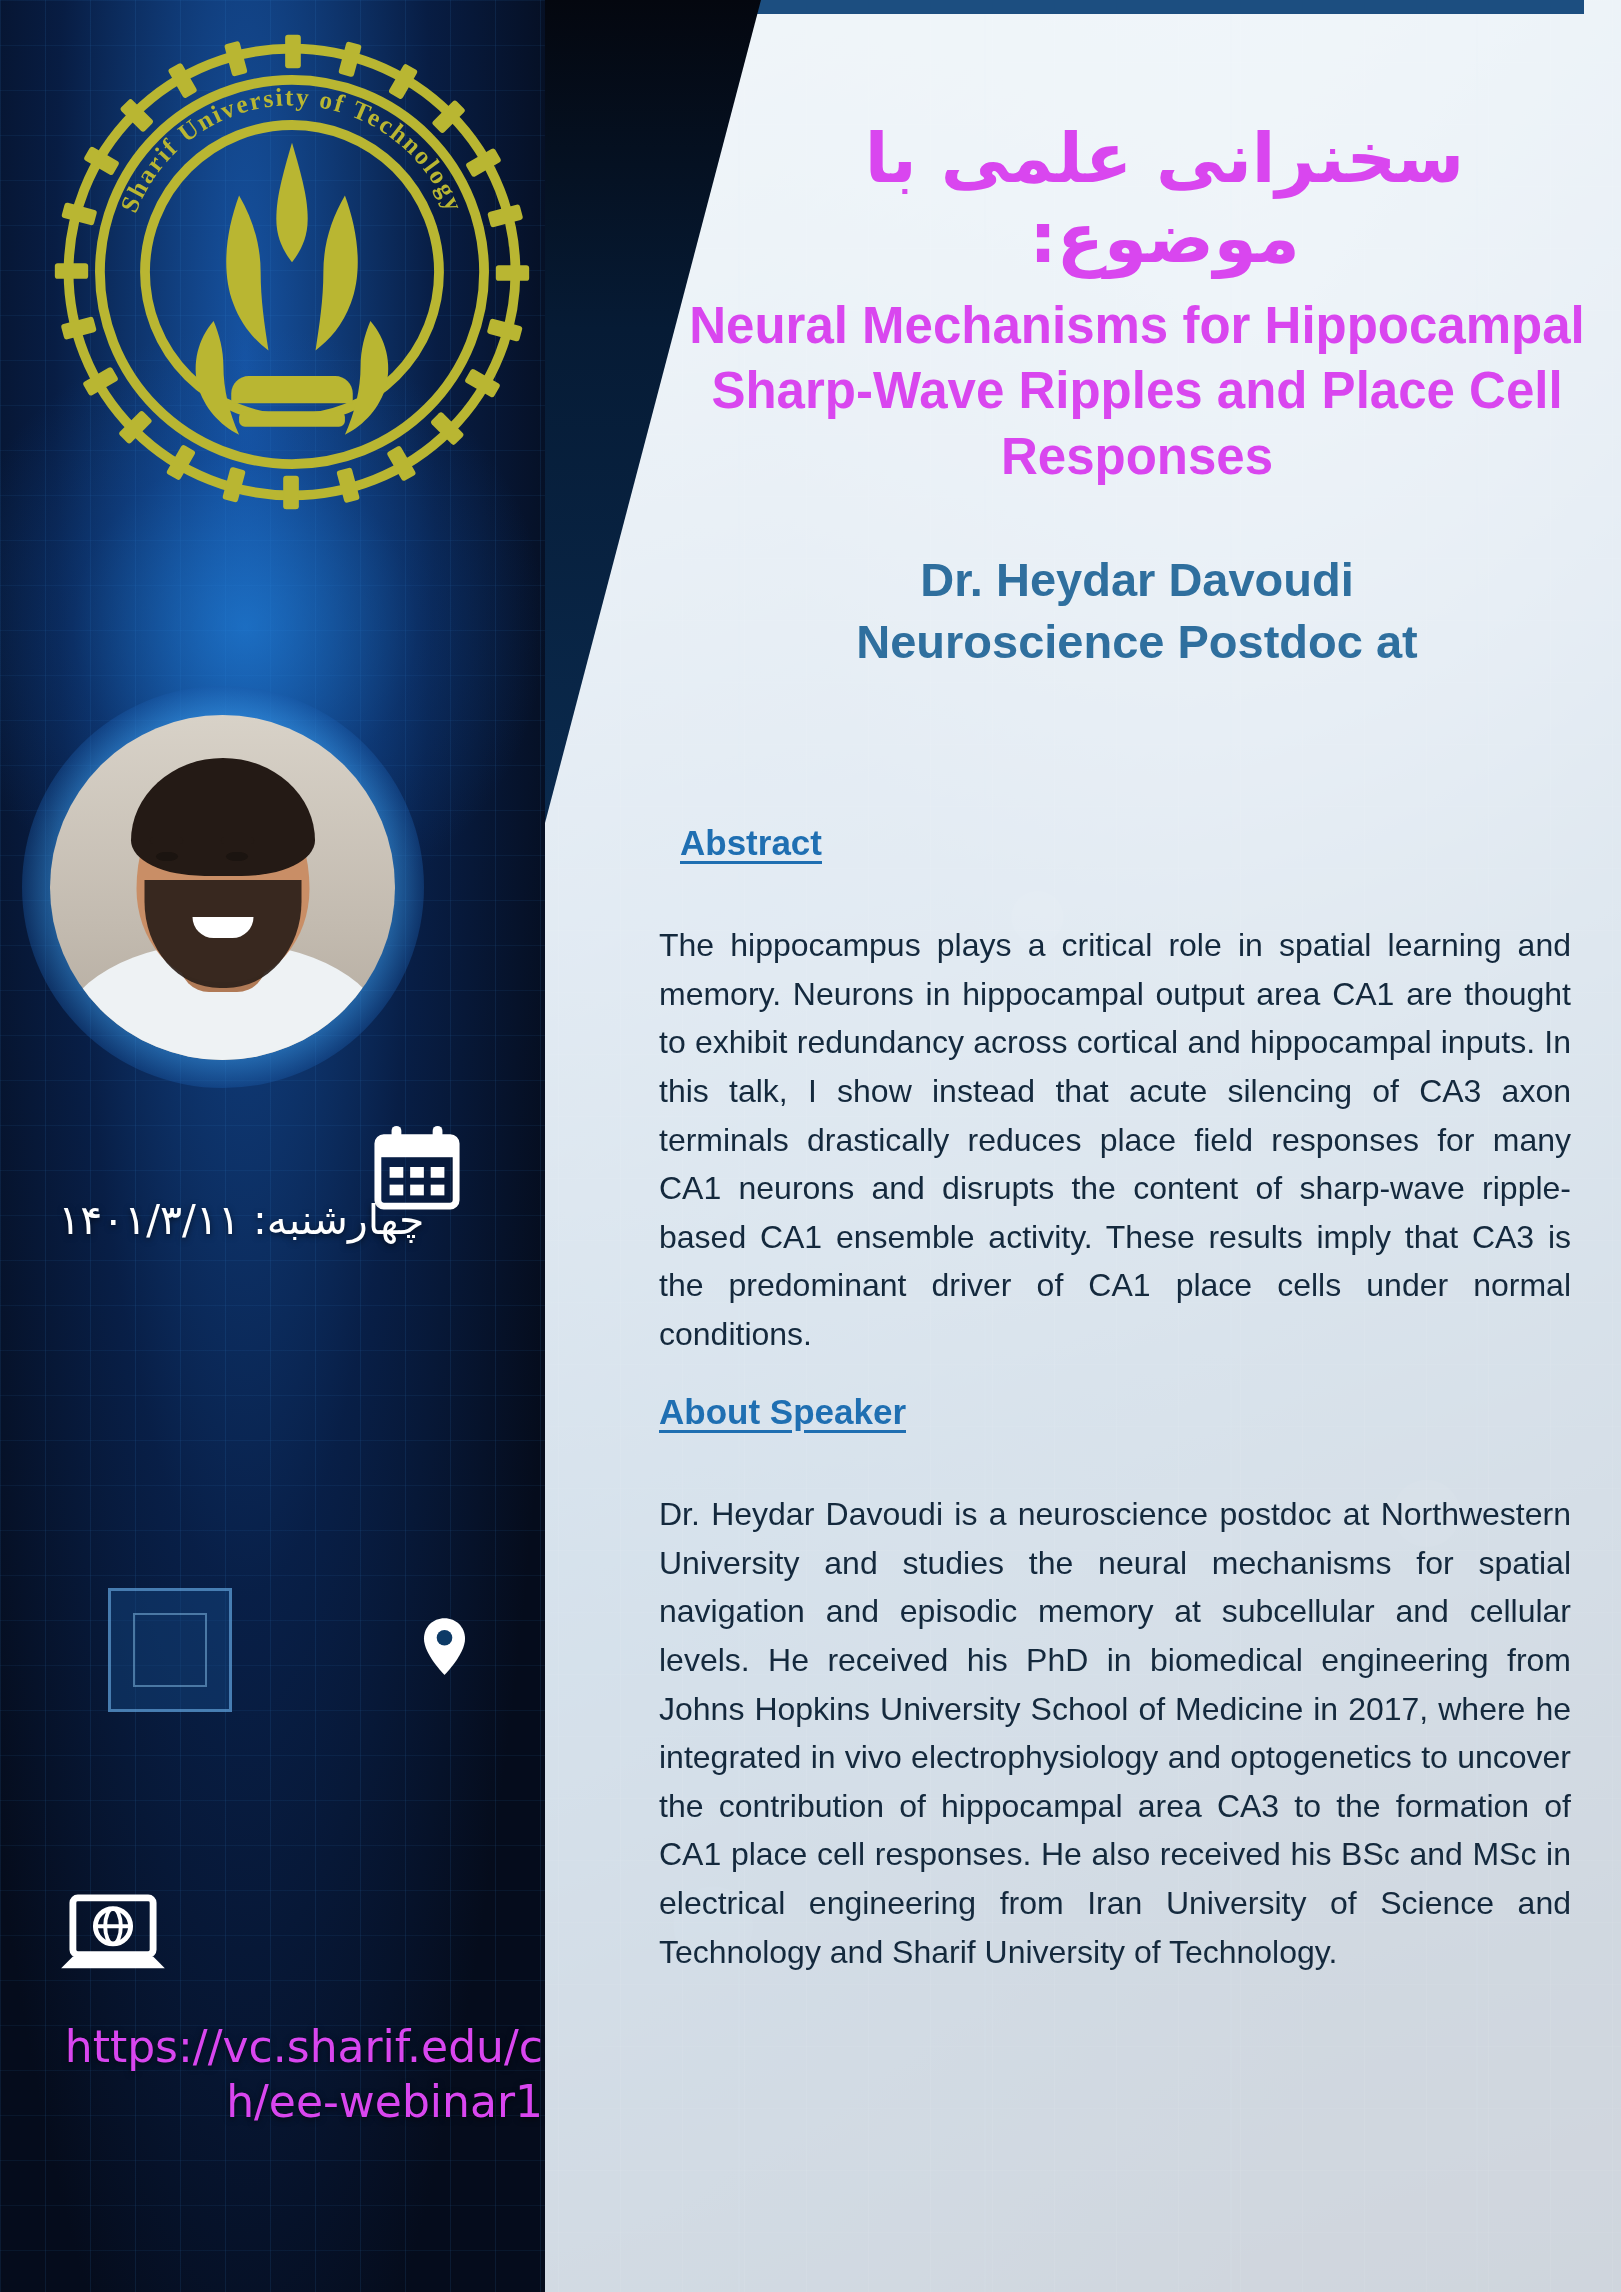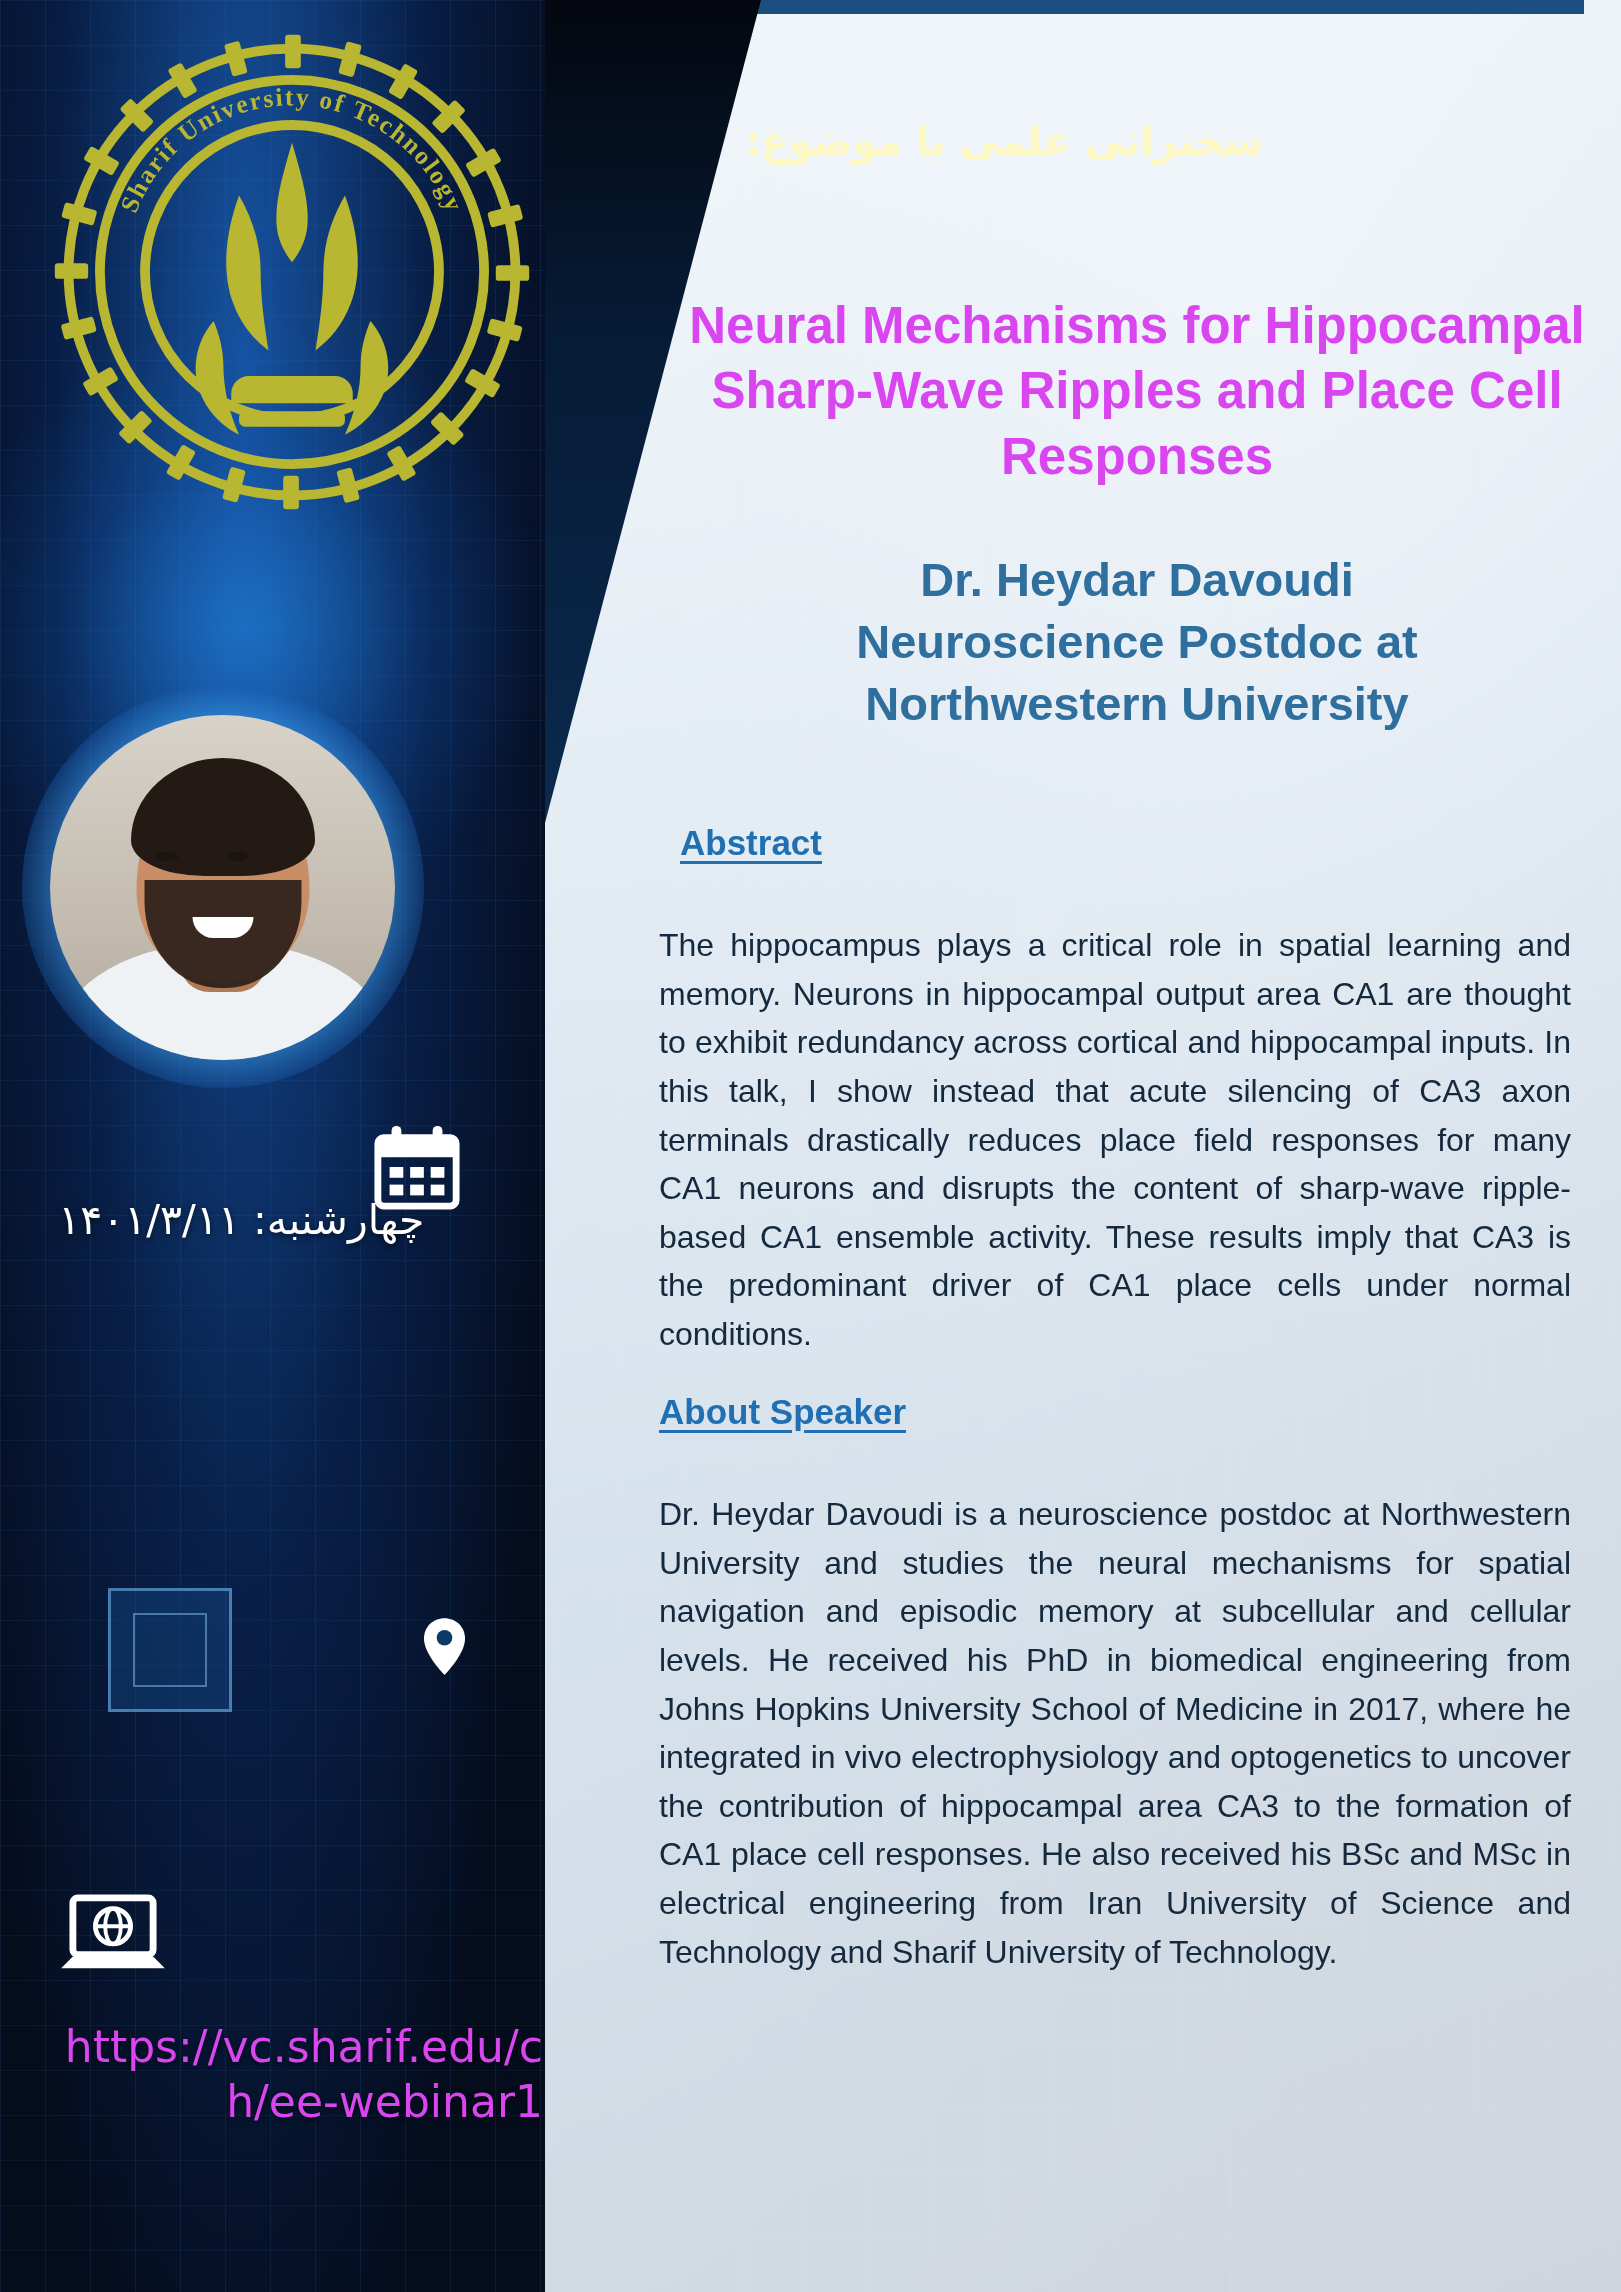--- a/index.html
+++ b/index.html
@@ -273,26 +273,26 @@
     word-break: break-all;
     text-align: right;
   }
 
   
   .fa-title {
     position: absolute;
     left: 745px;
     top: 118px;
     width: 839px;
-    text-align: left;
+    text-align: center;
     direction: rtl;
     font-family: "DejaVu Sans", "Liberation Sans", sans-serif;
-    font-size: 40px;
+    font-size: 69px;
     font-weight: bold;
-    color: #fef9c3;
+    color: #d946ef;
   }
   .en-title {
     position: absolute;
     left: 686px;
     top: 245px;
     width: 902px;
     text-align: center;
     font-size: 51px;
     font-weight: bold;
     line-height: 1.28;
@@ -479,21 +479,20 @@
   </div>
 
   <div class="info-link">https://vc.sharif.edu/ch/ee-webinar1</div>
 
   <div class="fa-title">سخنرانی علمی با موضوع:</div>
   <div class="en-title">Neural Mechanisms for Hippocampal Sharp-Wave Ripples and Place Cell Responses</div>
 
   <div class="speaker">
     <div>Dr. Heydar Davoudi</div>
     <div>Neuroscience Postdoc at</div>
-    <div>Northwestern University</div>
   </div>
 
   <div class="section-head abstract-head">Abstract</div>
   <div class="abstract-body">The hippocampus plays a critical role in spatial learning and memory. Neurons in hippocampal output area CA1 are thought to exhibit redundancy across cortical and hippocampal inputs. In this talk, I show instead that acute silencing of CA3 axon terminals drastically reduces place field responses for many CA1 neurons and disrupts the content of sharp-wave ripple-based CA1 ensemble activity. These results imply that CA3 is the predominant driver of CA1 place cells under normal conditions.</div>
 
   <div class="section-head speaker-head">About Speaker</div>
   <div class="speaker-body">Dr. Heydar Davoudi is a neuroscience postdoc at Northwestern University and studies the neural mechanisms for spatial navigation and episodic memory at subcellular and cellular levels. He received his PhD in biomedical engineering from Johns Hopkins University School of Medicine in 2017, where he integrated in vivo electrophysiology and optogenetics to uncover the contribution of hippocampal area CA3 to the formation of CA1 place cell responses. He also received his BSc and MSc in electrical engineering from Iran University of Science and Technology and Sharif University of Technology.</div>
 
 </div>
 

